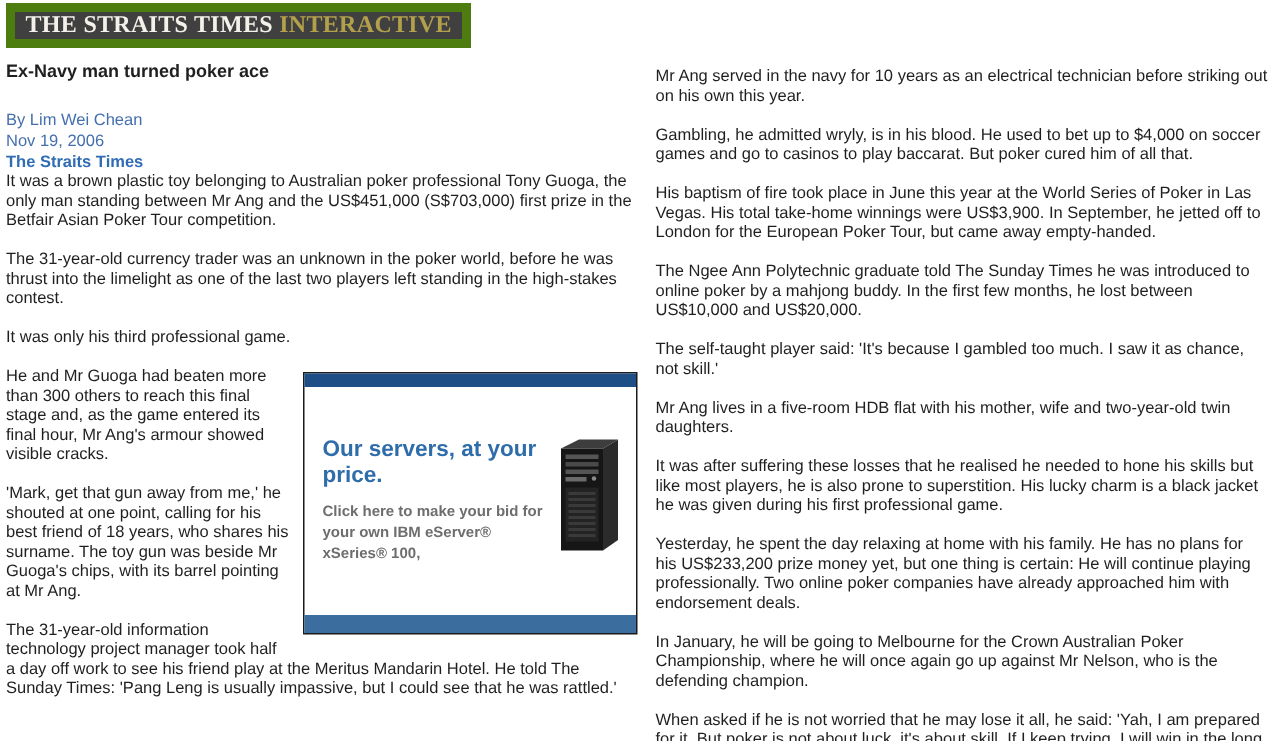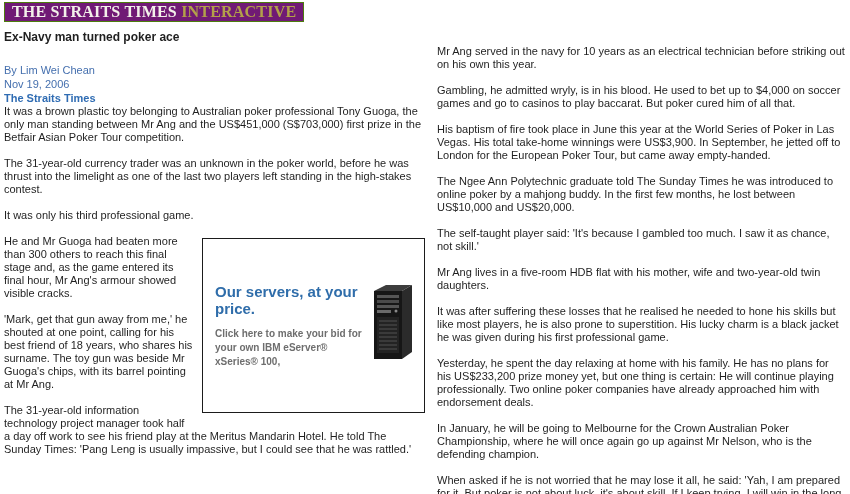--- a/index.html
+++ b/index.html
@@ -12,22 +12,22 @@
     color: #1f1f1f;
     overflow: hidden;
   }
   .page { display: flex; padding: 2px 5px 0 4px; gap: 12px; }
   .col-left { width: 421px; flex: 0 0 421px; }
   .col-right { width: 408px; flex: 0 0 408px; padding-top: 43px; }
 
   
   .masthead {
     display: inline-block;
-    background: #701a75;
-    border: 1px solid #4d7c0f;
+    background: #404040;
+    border: 6px solid #4d7c0f;
     padding: 2px 7px 3px 7px;
     font-family: "Liberation Serif", serif;
     font-size: 16px;
     letter-spacing: 0.2px;
     white-space: nowrap;
   }
   .mh-main { color: #f3f1ea; font-weight: bold; }
   .mh-accent { color: #b3a04a; font-weight: bold; }
 
   .headline { font-weight: bold; font-size: 12px; margin: 9px 0 0 0; }
@@ -43,21 +43,21 @@
 
   
   .ad {
     float: right;
     width: 221px;
     height: 173px;
     margin: 3px 0 8px 9px;
     border: 1px solid #1b1b1b;
     background: #ffffff;
     display: flex;
-    flex-direction: row;
+    flex-direction: column;
     cursor: pointer;
   }
   .ad-topbar { height: 9px; background: #1d4f86; }
   .ad-botbar { height: 12px; background: #3c6d9f; }
   .ad-main { flex: 1; display: flex; align-items: center; padding: 4px 6px 4px 12px; }
   .ad-text { flex: 1; }
   .ad-headline { color: #2f6daa; font-weight: bold; font-size: 15px; line-height: 17px; margin-bottom: 10px; }
   .ad-line { color: #6e6e6e; font-weight: bold; font-size: 10px; line-height: 14px; }
   .ad-cta { color: #4d4d4d; font-weight: bold; font-size: 14px; line-height: 18px; margin-top: 2px; }
   .ad-server { flex: 0 0 52px; }

